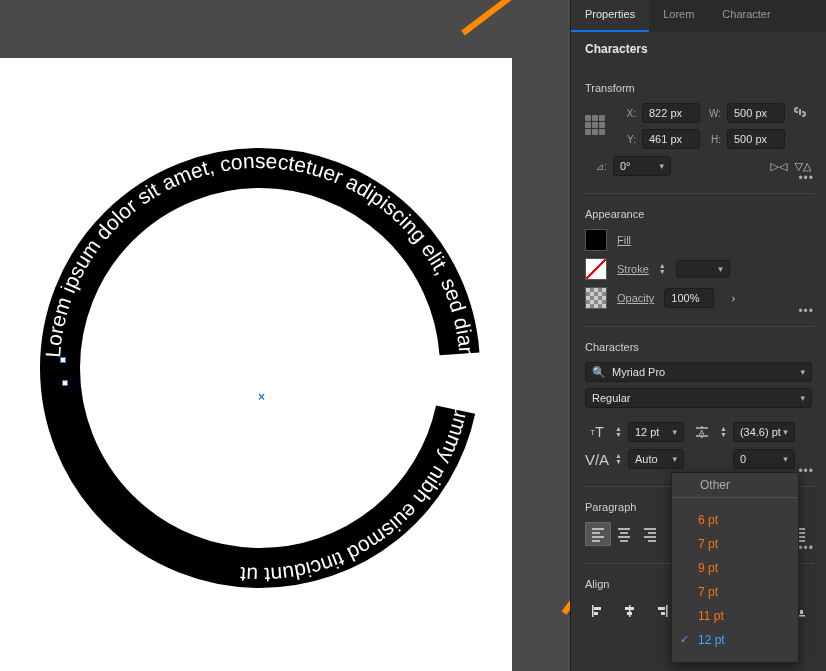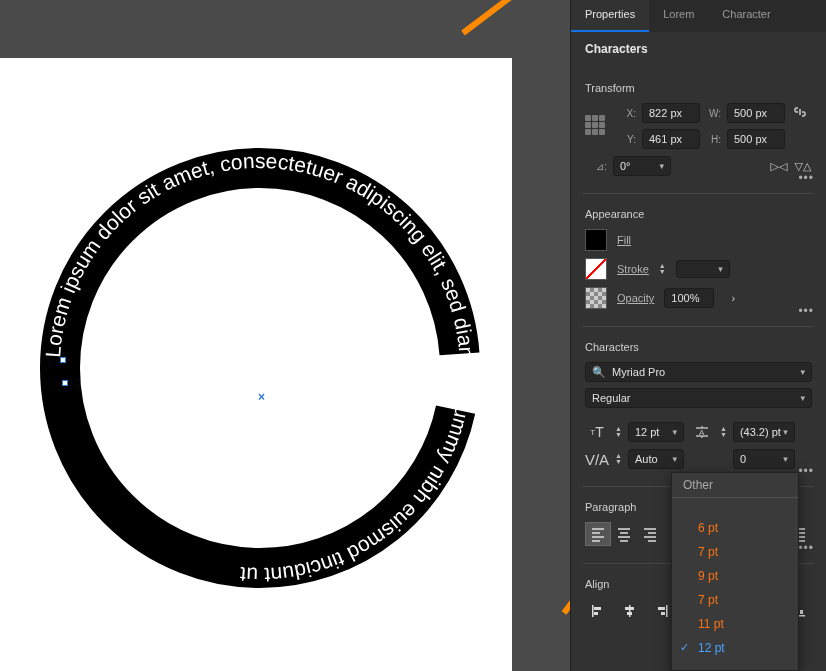--- a/index.html
+++ b/index.html
@@ -74,21 +74,21 @@
   .icon-box { width:18px; text-align:center; color:#ccc; font-size:11px; }
   .more-dots { position:absolute; right:12px; bottom:4px; color:#aaa; letter-spacing:1px; cursor:pointer; font-size:12px; }
   .char-icon { width: 24px; display:flex; justify-content:center; align-items:center; font-size:13px; color:#ccc; }
   .dropdown-list {
     position: absolute; background:#3a3a3a; border:1px solid #222;
     width: 128px; z-index: 50; box-shadow: 0 4px 12px rgba(0,0,0,.5);
   }
   .dropdown-item { padding: 5px 10px 5px 26px; font-size: 12px; color:#f97316; position:relative; cursor:pointer; }
   .dropdown-item.selected { color:#4aa3ff; }
   .dropdown-item .check { position:absolute; left:8px; top:5px; color:#4aa3ff; font-size:11px; }
-  .dropdown-item.header { color:#aaa; padding-left:11px; border-bottom:1px solid #505050; margin-bottom:18px;}
+  .dropdown-item.header { color:#aaa; padding-left:28px; border-bottom:1px solid #505050; margin-bottom:10px;}
   .align-icons { display:flex; gap:0; }
   .align-btn {
     width:26px; height:24px; display:flex; align-items:center; justify-content:center;
     background:#323232; color:#ddd; font-size:13px; border:1px solid #323232; cursor:pointer;
   }
   .align-btn.active { background:#555; border:1px solid #666; }
   .grid9 {
     width:22px; height:22px; display:grid; grid-template-columns:repeat(3,6px);
     grid-template-rows:repeat(3,6px); gap:1px; margin-right: 8px;
   }
@@ -248,21 +248,21 @@
         <svg class="ico" viewBox="0 0 16 16">
             <path d="M2 4h12M2 12h12M8 2v2M8 12v2" stroke="#bbb" stroke-width="1.4" fill="none"></path>
             <text x="5" y="11" font-size="8" fill="#bbb">A</text>
           </svg>
       </span>
       <span class="stepper">
           <span>▲</span>
           <span>▼</span>
         </span>
       <div class="sel" style="width:62px">
-        <span>(43.2) pt</span>
+        <span>(34.6) pt</span>
         <span class="chev">▾</span>
       </div>
     </div>
 
     <div class="row">
       <span class="char-icon" style="font-size:15px">V/A</span>
       <span class="stepper">
           <span>▲</span>
           <span>▼</span>
         </span>

